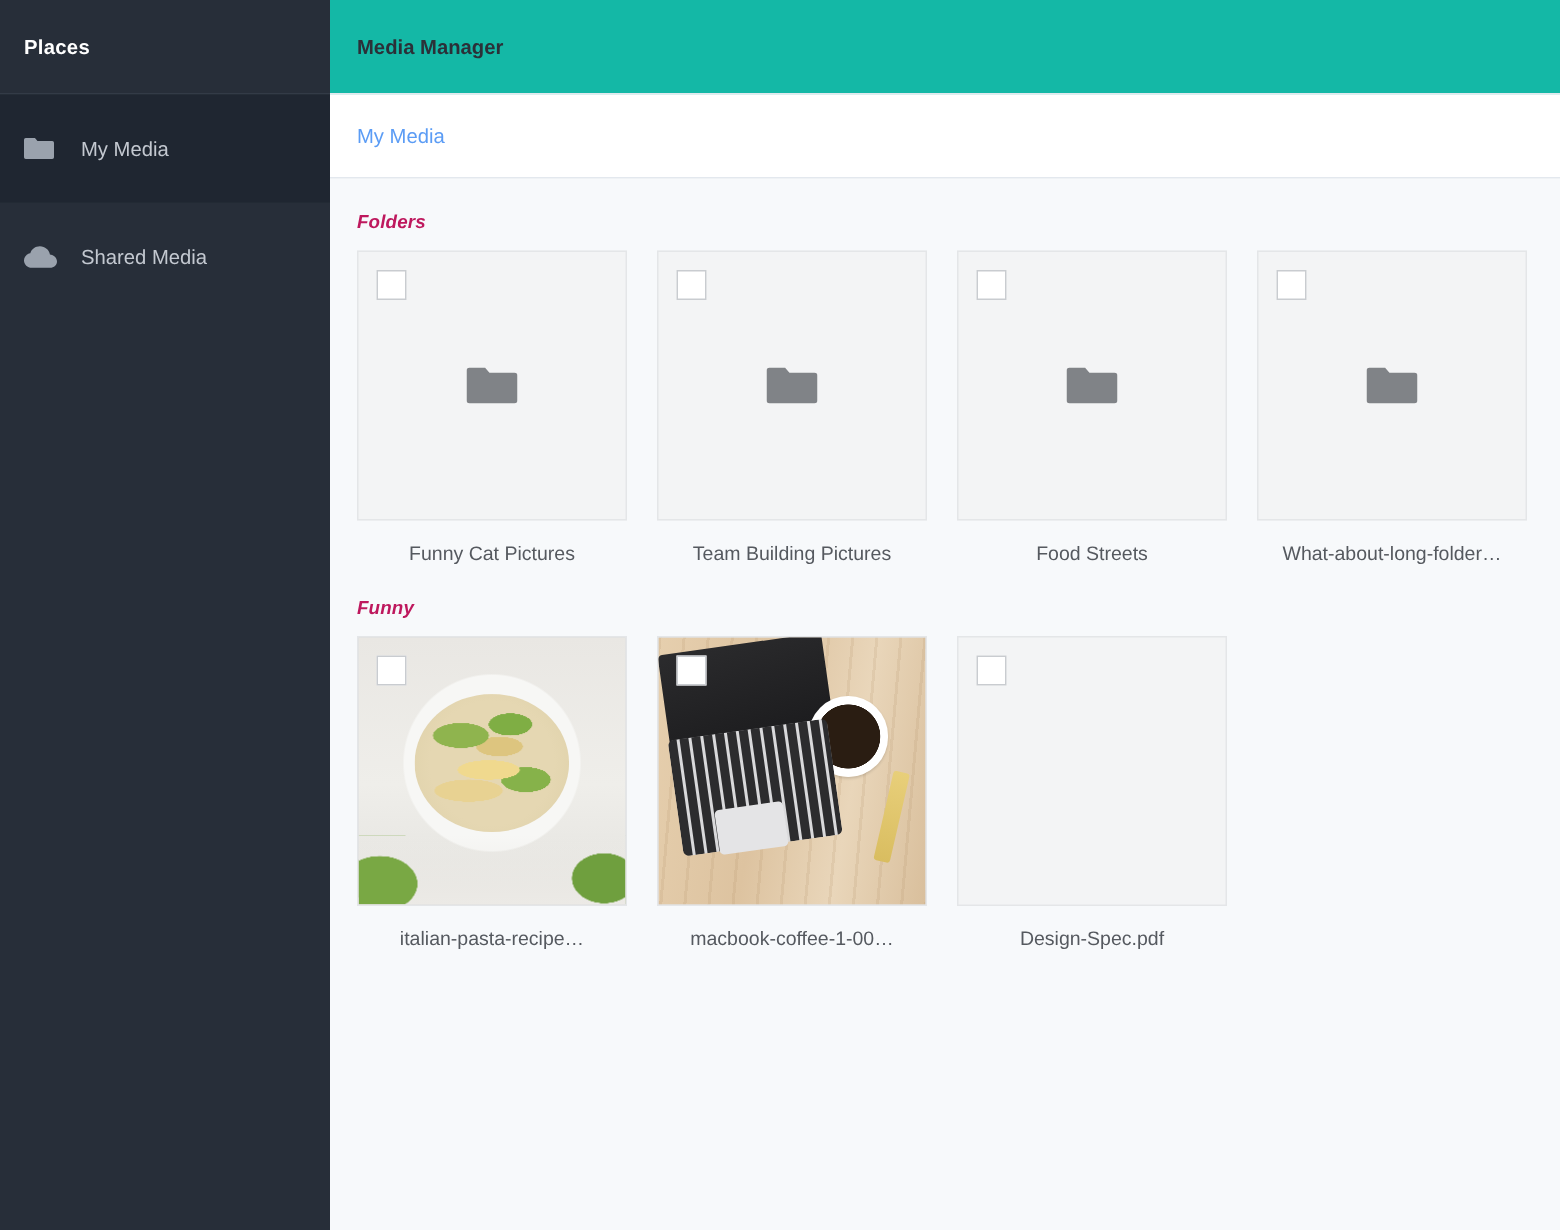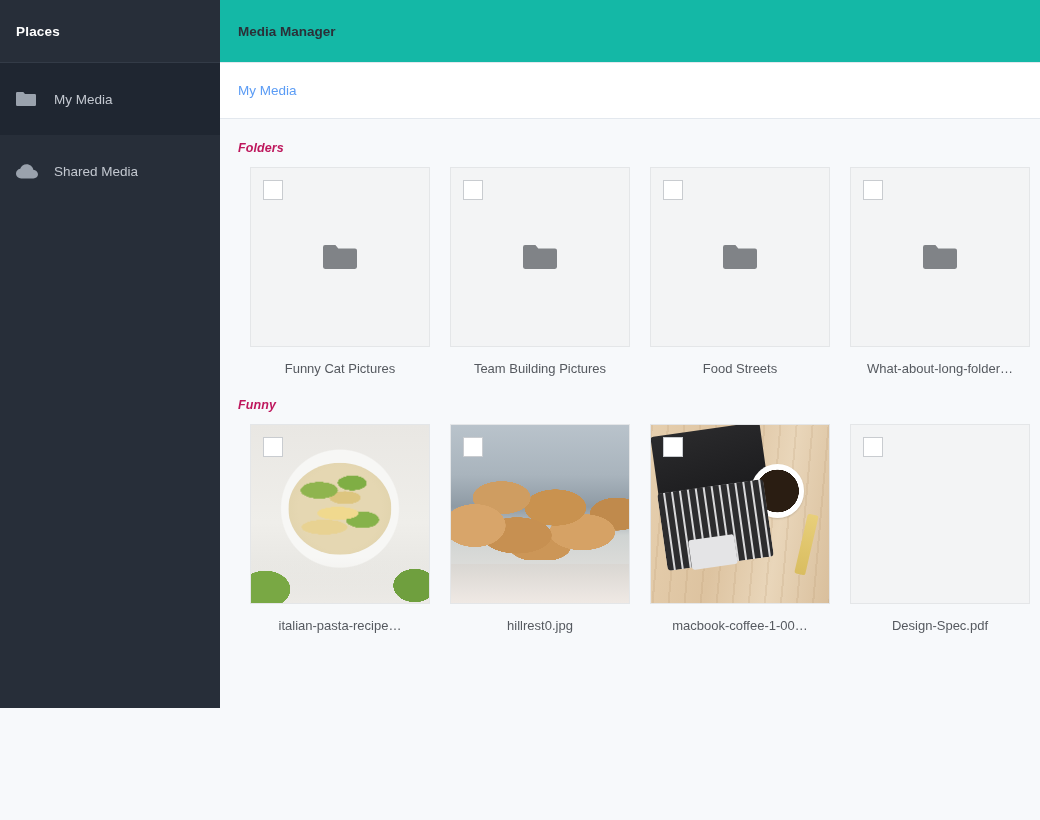--- a/index.html
+++ b/index.html
@@ -14,21 +14,21 @@
   .app {
     display: flex;
     width: 1040px;
     height: 820px;
   }
 
   
   .sidebar {
     width: 220px;
     flex: 0 0 220px;
-    height: 708px;
+    height: 820px;
     background: #272e39;
     display: flex;
     flex-direction: column;
   }
   .sidebar-header {
     height: 63px;
     flex: 0 0 63px;
     display: flex;
     align-items: center;
     padding: 0 16px;
@@ -113,21 +113,21 @@
     font-size: 12.5px;
     font-weight: bold;
     color: #be185d;
     padding: 22px 0 12px 18px;
     letter-spacing: .1px;
     font-style: italic;
   }
 
   .grid {
     display: flex;
-    padding-left: 30px;
+    padding-left: 18px;
     gap: 20px;
   }
 
   .tile {
     width: 180px;
     flex: 0 0 180px;
   }
   .thumb {
     position: relative;
     width: 180px;
@@ -375,27 +375,20 @@
       <div class="grid">
 
         <div class="tile">
           <div class="thumb photo">
             <span class="art art-pasta"></span>
             <span class="chk"></span>
           </div>
           <div class="tile-label">italian-pasta-recipe…</div>
         </div>
 
-        <div class="tile">
-          <div class="thumb photo">
-            <span class="art art-croissant"></span>
-            <span class="chk"></span>
-          </div>
-          <div class="tile-label">hillrest0.jpg</div>
-        </div>
 
         <div class="tile">
           <div class="thumb photo">
             <span class="art art-macbook">
               <span class="mb-extra">
                 <span class="mb-trackpad"></span>
                 <span class="mb-cup"></span>
                 <span class="mb-pencil"></span>
               </span>
             </span>

